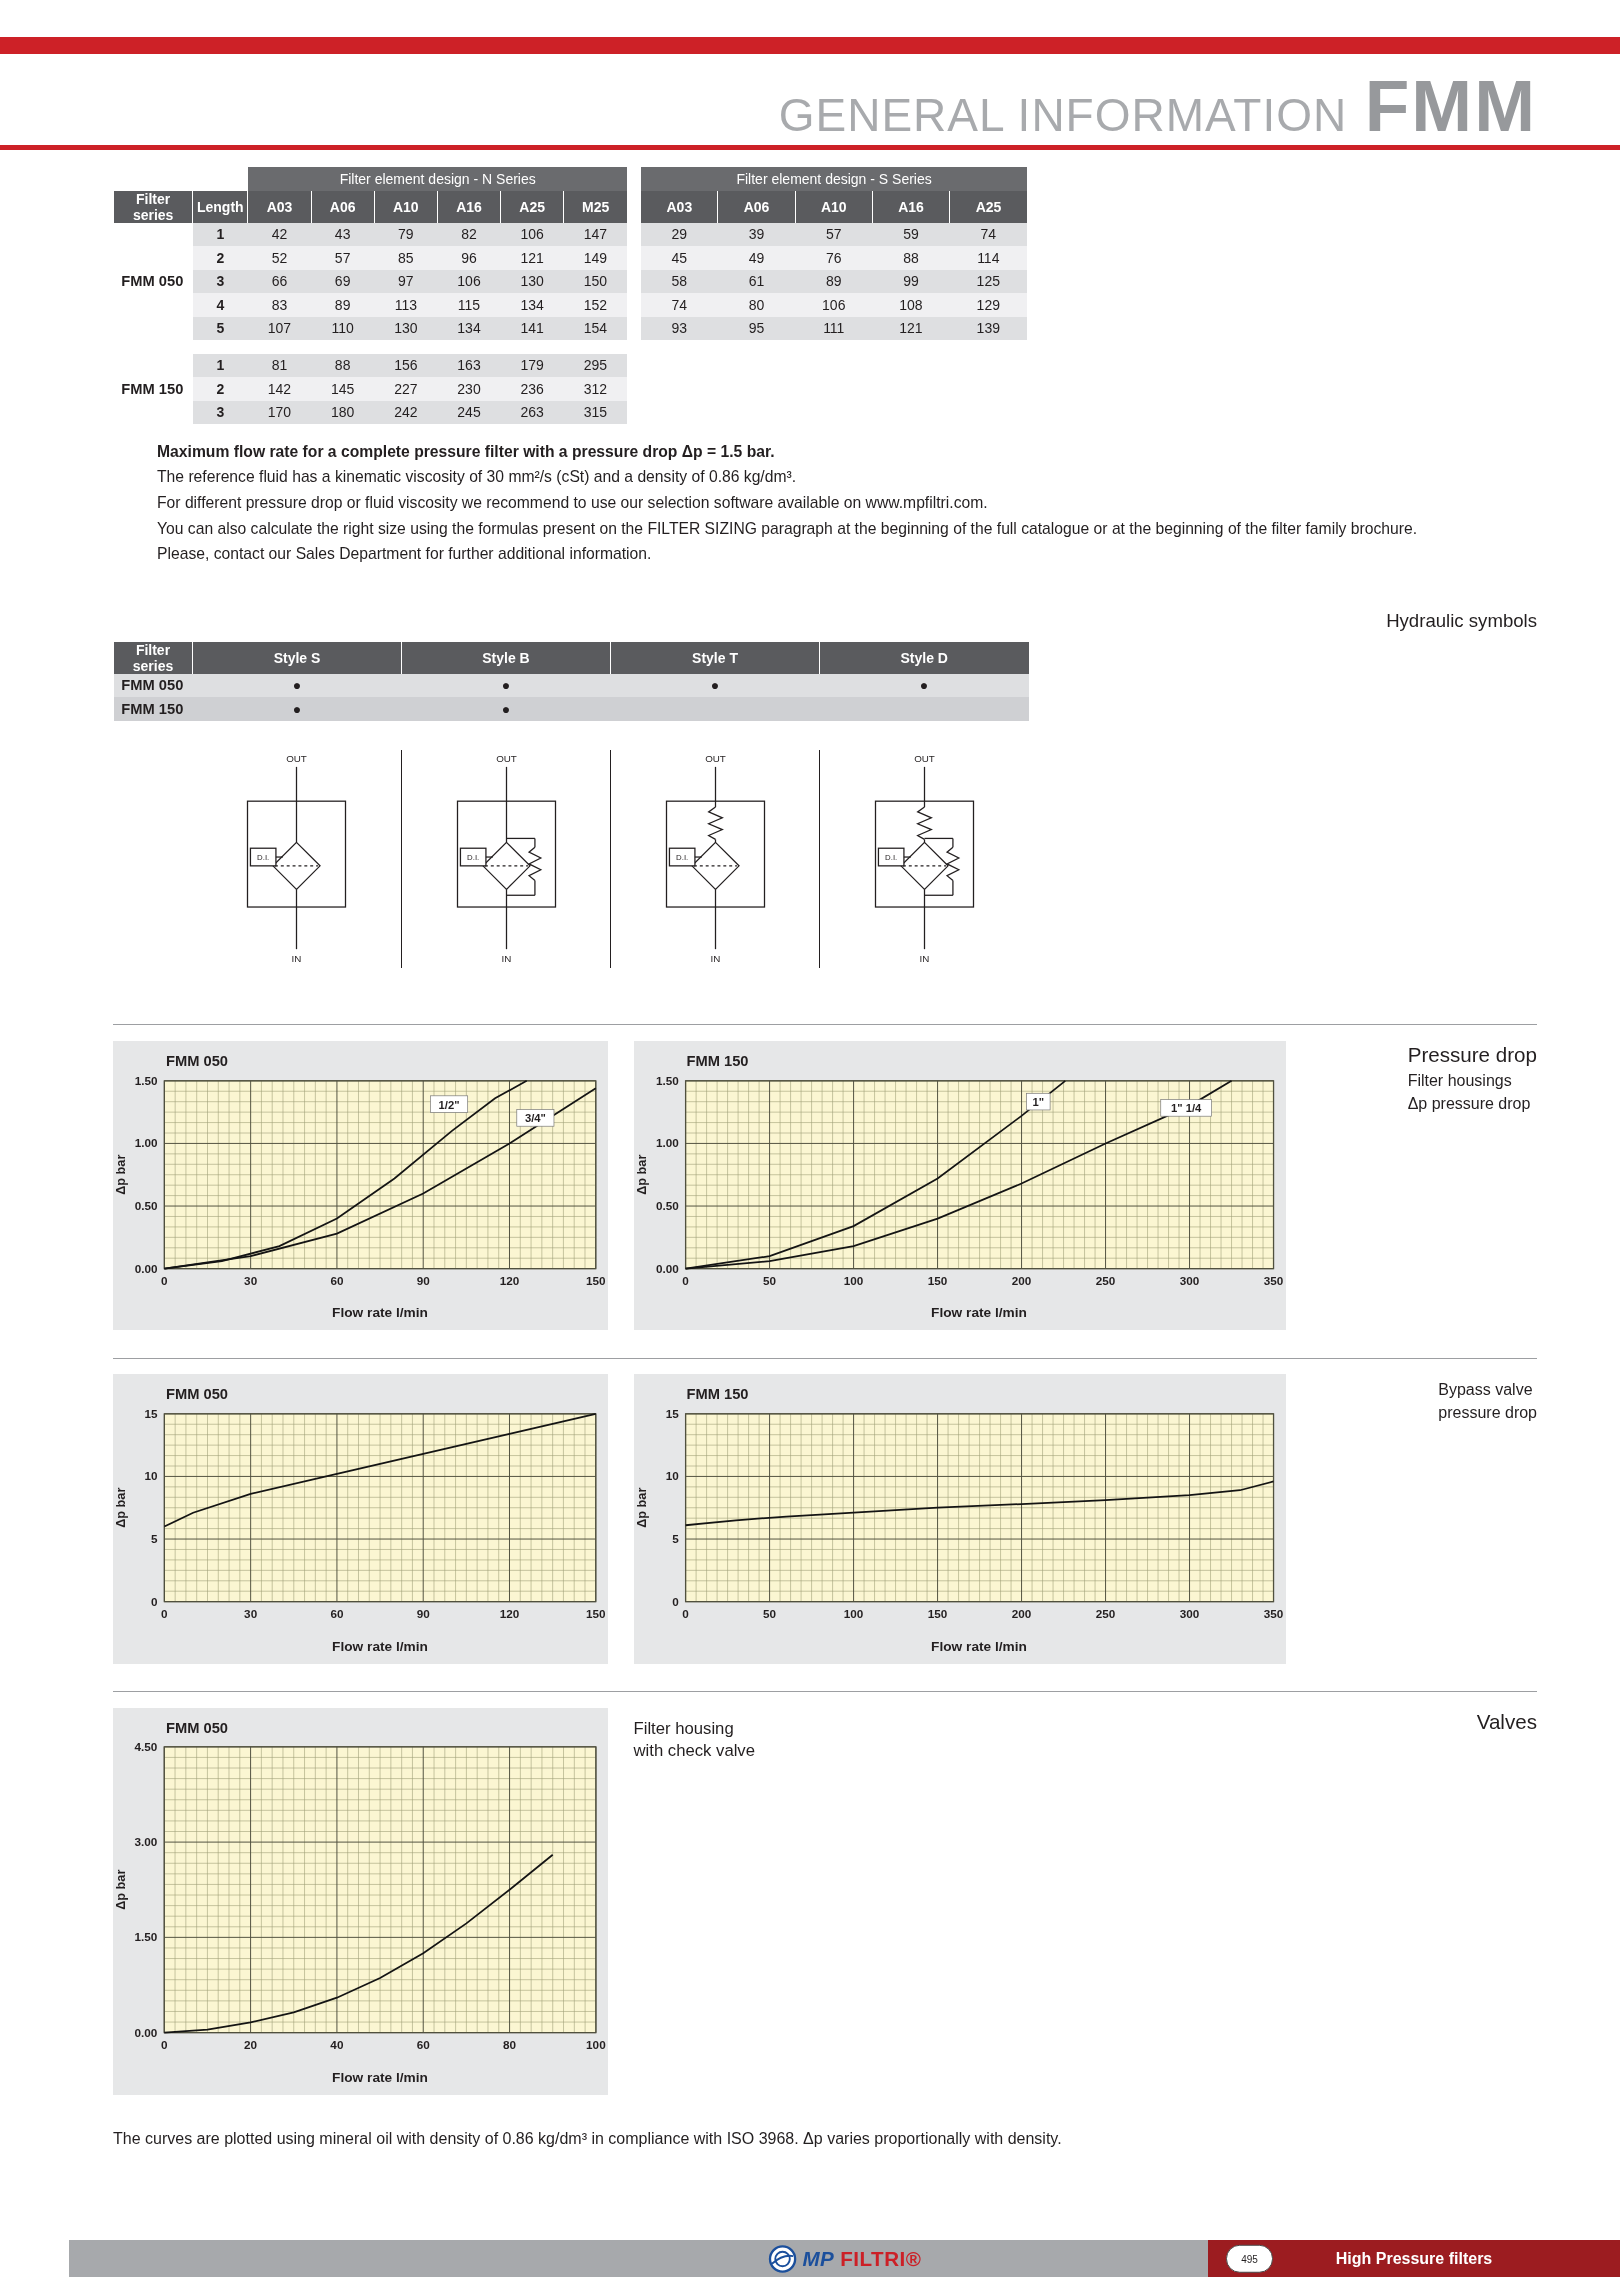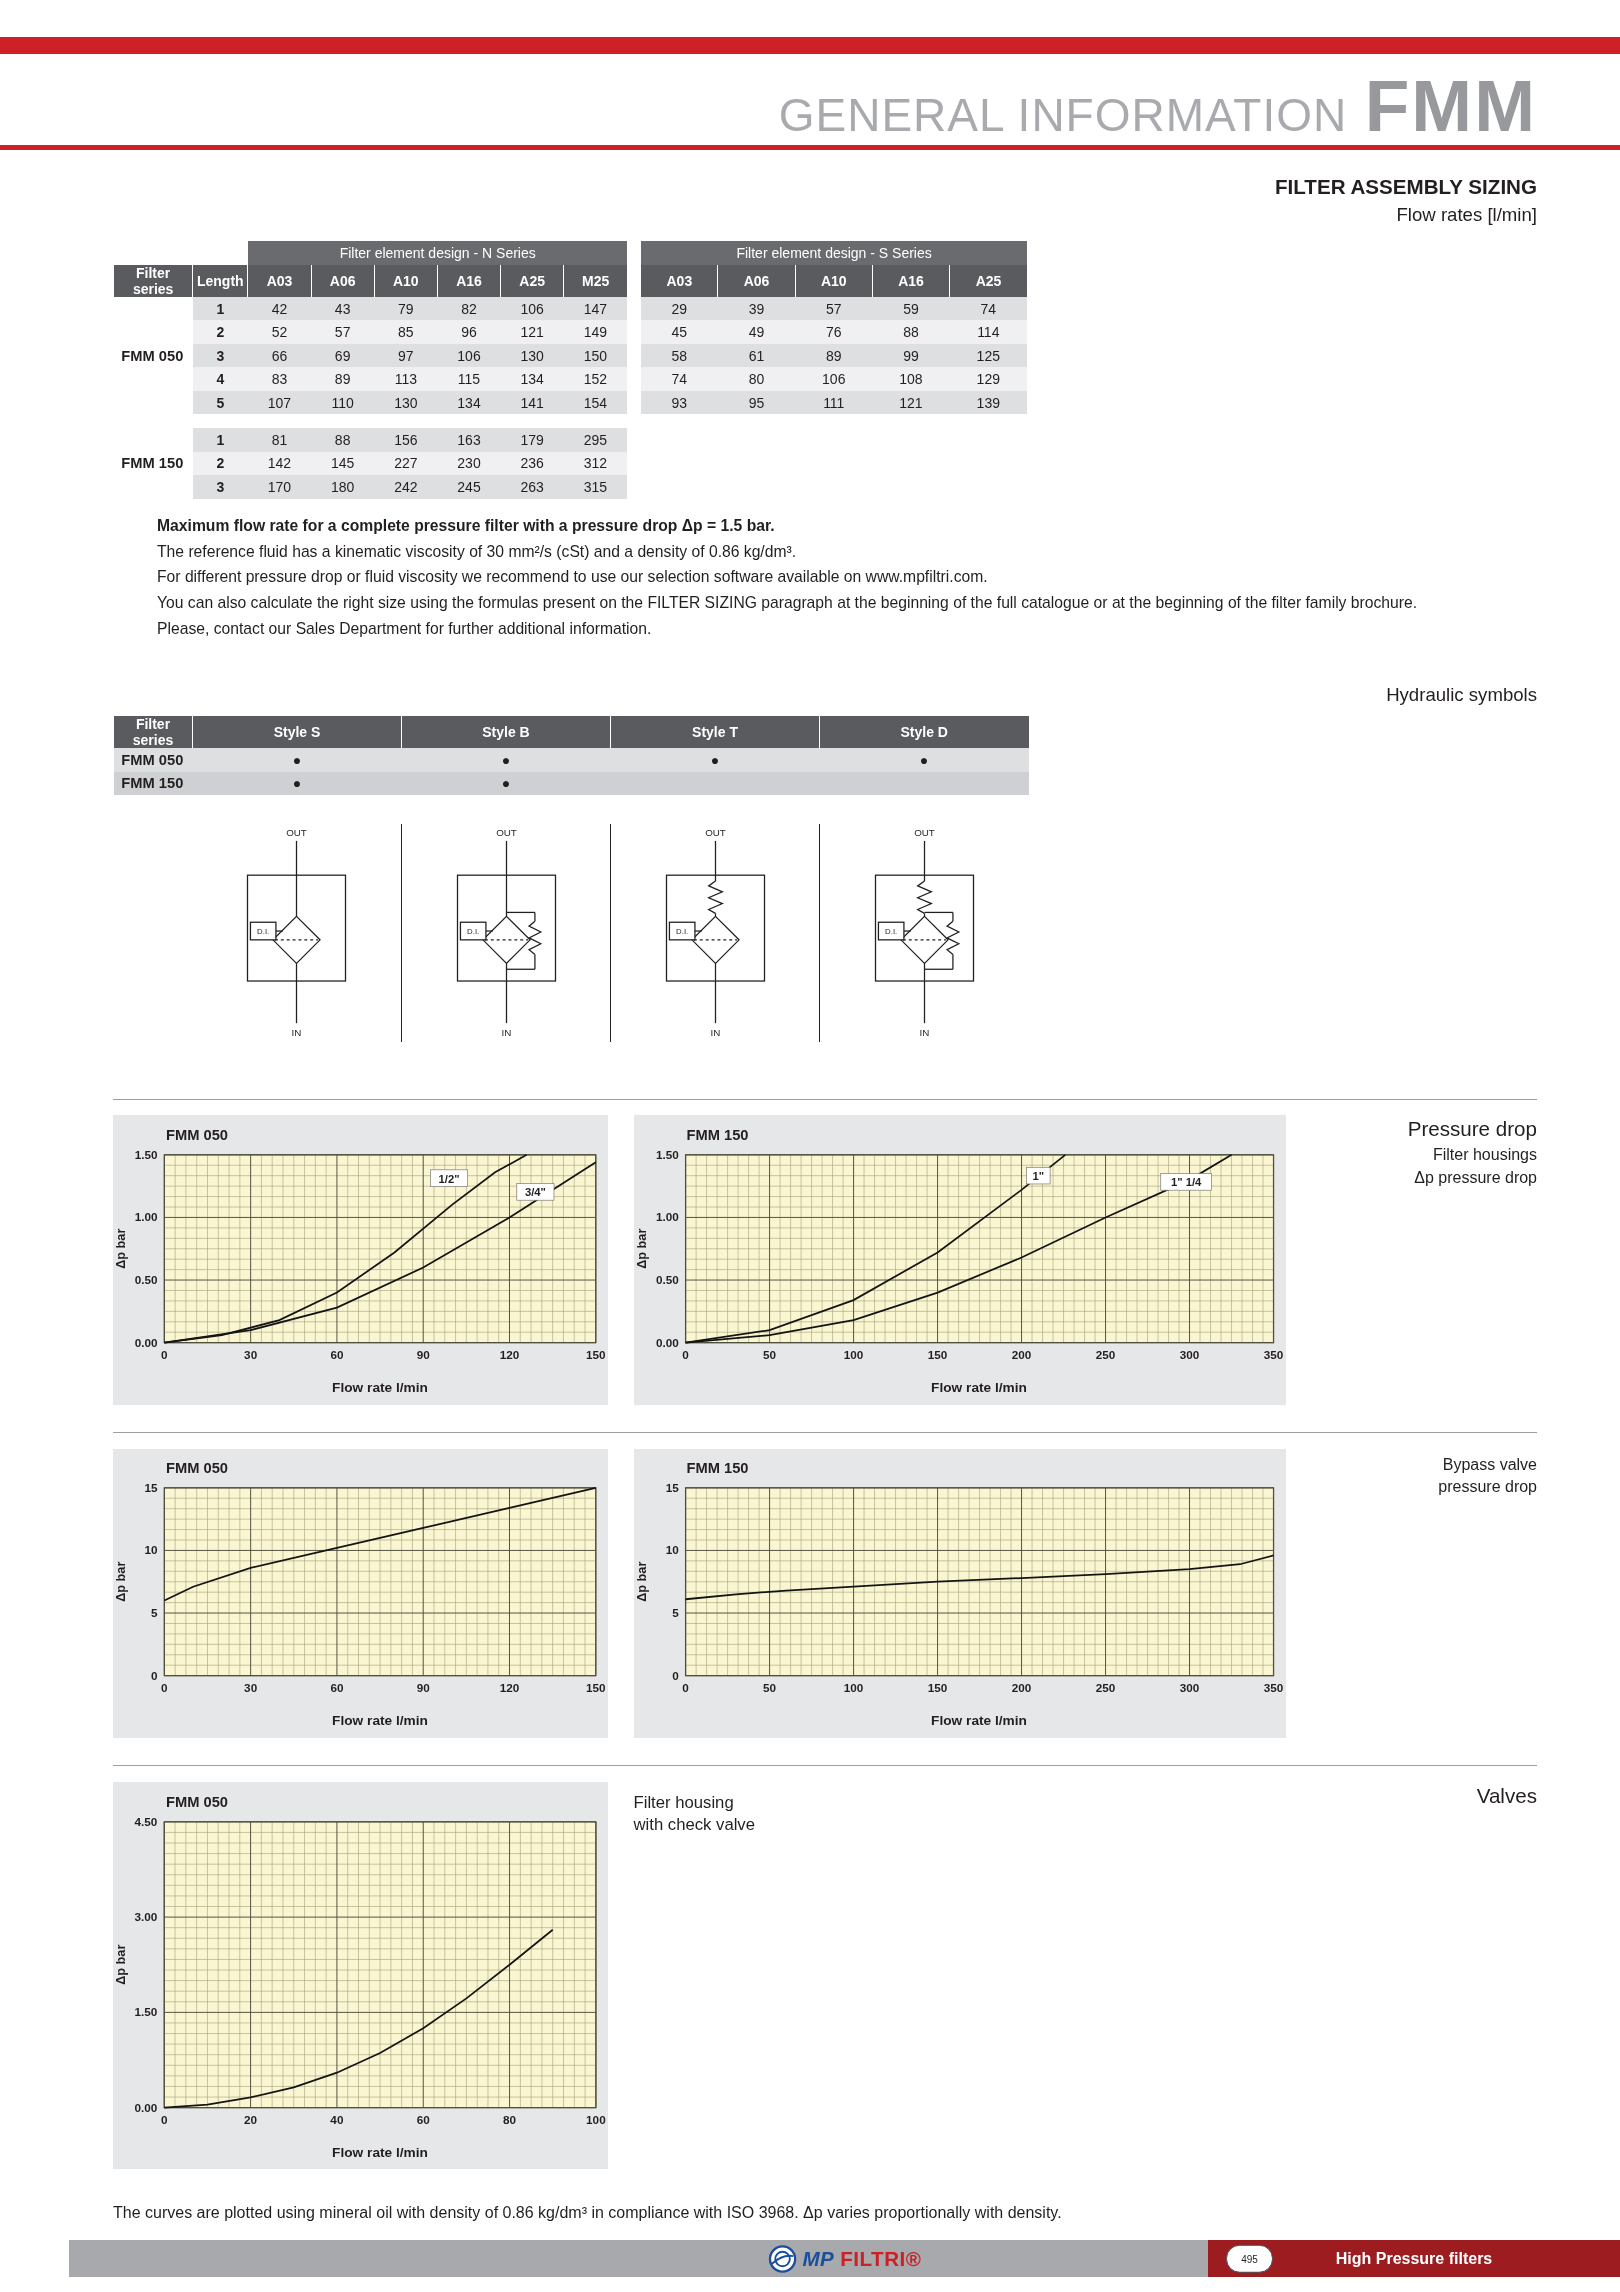--- a/index.html
+++ b/index.html
@@ -48,21 +48,21 @@
   .symbols{display:grid;grid-template-columns:79px repeat(4,209px);width:914px;padding:29px 0;}
   .symbol-cell{display:flex;justify-content:center;align-items:flex-start;}
   .symbols > div:nth-child(n+3){border-left:1.5px solid #231f20;}
 
   .section-divider{border-top:1.5px solid #9d9fa2;margin:27.4px 0 15.7px;}
 
   .chart-row{display:flex;align-items:flex-start;gap:25.5px;}
   .chart-panel{background:#e6e7e8;padding:11.8px 0 9.8px;}
   .chart-title{font-size:14.7px;font-weight:bold;margin:0 0 3.9px 53px;}
   .chart-xlabel{font-size:13.7px;font-weight:bold;text-align:center;padding-left:39px;margin-top:3.9px;}
-  .row-head{margin-left:auto;text-align:right;padding-top:2px;}
+  .row-head{margin-left:auto;text-align:left;padding-top:2px;}
   .rh-title{font-size:20.6px;}
   .rh-sub{font-size:16px;margin-top:4.9px;}
   .caption{font-size:16.7px;line-height:1.35;padding-top:9.8px;}
 
   .bottom-note{font-size:16px;margin:35px 0 0;}
 
   .footer{position:absolute;left:69px;right:0;bottom:15.7px;height:37px;}
   .footer-gray{position:absolute;inset:0;background:#a7a9ac;}
   .footer-red{position:absolute;top:0;bottom:0;right:0;width:412px;background:#9c1c20;display:flex;align-items:center;justify-content:center;}
   .footer-red span{color:#fff;font-weight:bold;font-size:16px;}
@@ -77,24 +77,20 @@
 <div class="page">
   <div class="topbar"></div>
   <div class="header">
     <span class="title-main">GENERAL INFORMATION</span>
     <span class="title-brand">FMM</span>
   </div>
   <div class="rule"></div>
 
   <div class="content">
 
-    <div class="right-head sizing-head">
-      <div class="sec-title-bold">FILTER ASSEMBLY SIZING</div>
-      <div class="sec-sub">Flow rates [l/min]</div>
-    </div>
 
     <table class="flow-table">
       <colgroup>
         <col style="width:79px">
           <col style="width:55px">
         <col style="width:63px">
           <col style="width:63px">
           <col style="width:63px">
           <col style="width:63px">
           <col style="width:63px">

